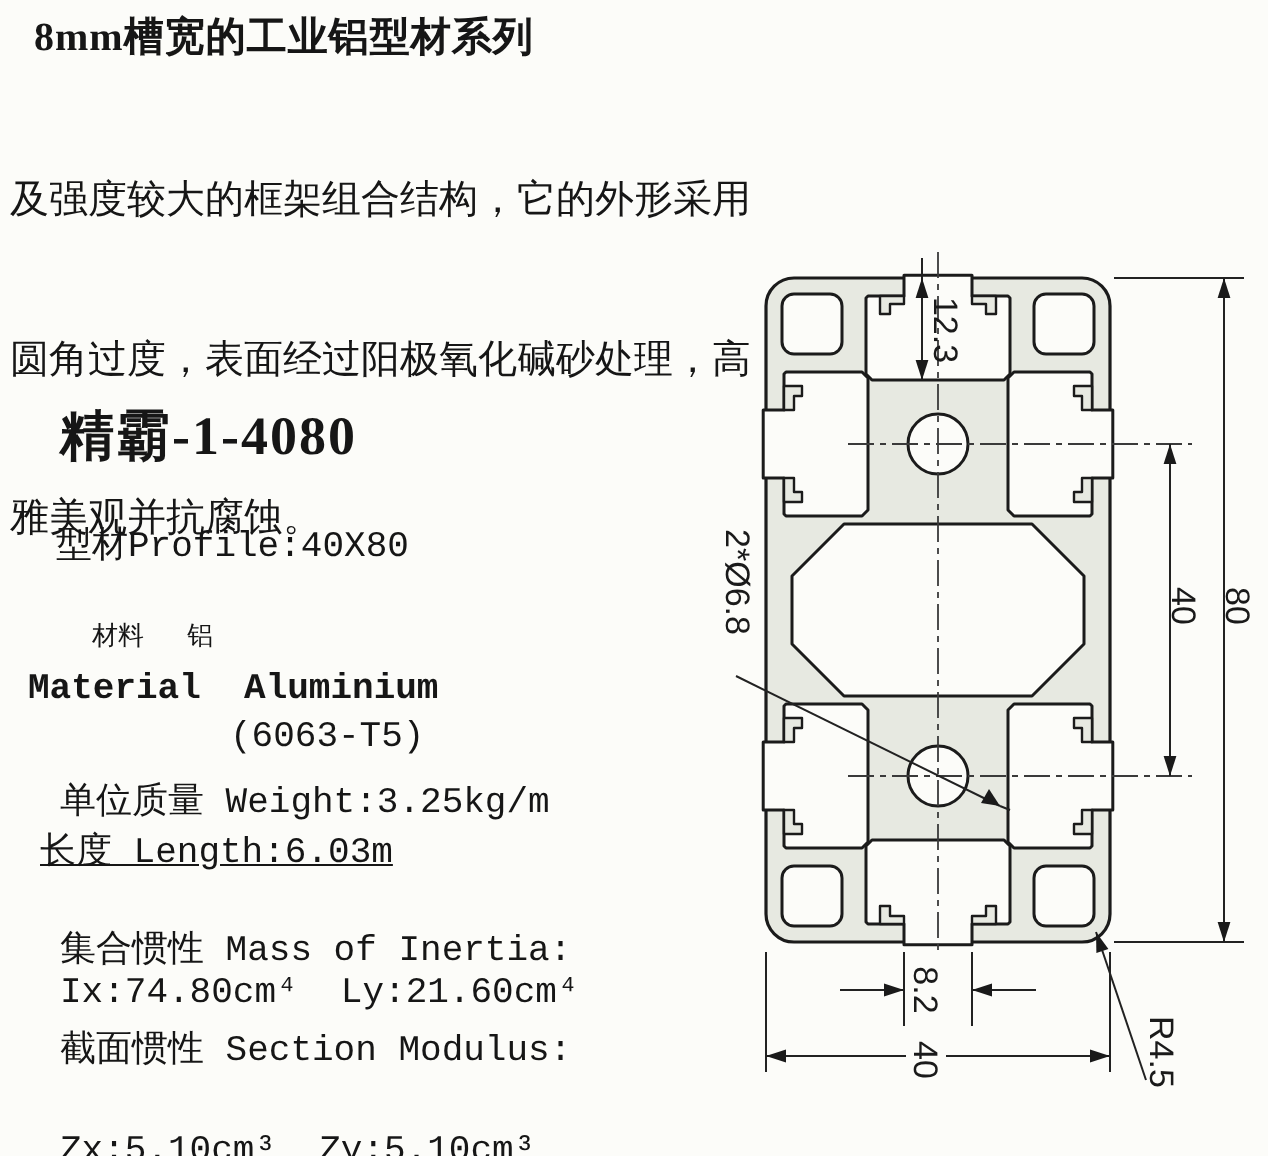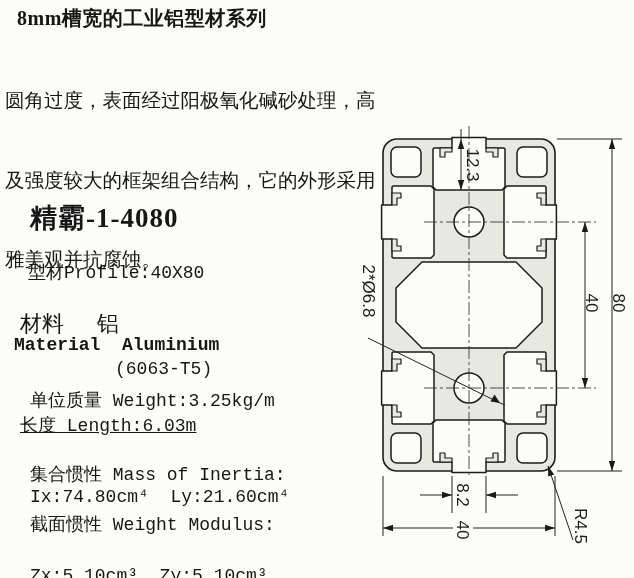--- a/index.html
+++ b/index.html
@@ -9,56 +9,56 @@
     font-family:"Liberation Serif","DejaVu Serif",serif;
     color:#161616;
   }
   .abs{position:absolute;white-space:pre;}
   .doc-title{left:5px;top:5px;font-size:20px;font-weight:bold;letter-spacing:.5px;margin-left:12px;}
   .para{left:5px;top:35px;width:392px;font-size:19.5px;line-height:26.5px;}
   .para div{white-space:pre;}
   .model{left:30px;top:200px;font-size:27px;font-weight:bold;letter-spacing:1px;}
   .spec{font-family:"Liberation Mono","DejaVu Sans Mono",monospace;font-size:18px;}
   .l-profile{left:28px;top:260px;}
-  .l-matcn{left:20px;top:309px;font-family:Liberation Serif, serif;font-size:22px;}
+  .l-matcn{left:46px;top:309px;font-family:Liberation Sans, sans-serif;font-size:13px;}
   .l-maten{left:14px;top:335px;font-weight:bold;}
   .l-grade{left:115px;top:359px;text-align:right;}
   .l-weight{left:30px;top:388px;}
   .l-length{left:20px;top:413px;text-decoration:underline;}
   .l-inert1{left:30px;top:462px;}
   .l-inert2{left:30px;top:487px;}
   .l-mod1{left:30px;top:512px;}
   .l-mod2{left:30px;top:566px;}
   svg{position:absolute;left:0;top:0;}
   svg text{
     font-family:"Liberation Sans","DejaVu Sans",sans-serif;
     font-size:17px;fill:#1a1a1a;
   }
 </style>
 </head>
 <body>
 
 <div class="abs doc-title">8mm槽宽的工业铝型材系列</div>
 
 <div class="abs para">
+  <div>及强度较大的框架组合结构，它的外形采用</div>
   <div>圆角过度，表面经过阳极氧化碱砂处理，高</div>
-  <div>及强度较大的框架组合结构，它的外形采用</div>
   <div>雅美观并抗腐蚀。</div>
 </div>
 
 <div class="abs model">精霸-1-4080</div>
 <div class="abs spec l-profile">型材Profile:40X80</div>
 <div class="abs l-matcn">材料      铝</div>
 <div class="abs spec l-maten">Material  Aluminium</div>
 <div class="abs spec l-grade">(6063-T5)</div>
 <div class="abs spec l-weight">单位质量 Weight:3.25kg/m</div>
 <div class="abs spec l-length">长度 Length:6.03m</div>
 <div class="abs spec l-inert1">集合惯性 Mass of Inertia:</div>
 <div class="abs spec l-inert2">Ix:74.80cm⁴  Ly:21.60cm⁴</div>
-<div class="abs spec l-mod1">截面惯性 Weight Modulus:</div>
+<div class="abs spec l-mod1">截面惯性 Section Modulus:</div>
 <div class="abs spec l-mod2">Zx:5.10cm³  Zy:5.10cm³</div>
 
 <svg width="634" height="578" viewBox="0 0 634 578">
   <g stroke="#1b1b1b" stroke-width="1.6" fill="#e7e9e1" stroke-linejoin="round">
 
     <rect x="383" y="139" width="172" height="332" rx="14"></rect>
   </g>
 
   <g stroke="#1b1b1b" stroke-width="1.5" fill="#fcfcf9" stroke-linejoin="round">
     <path d="M452,137.6 V148 H434 L433,149 V187 L436,190 H502 L505,187 V149 L504,148 H486 V137.6 Z"></path>

